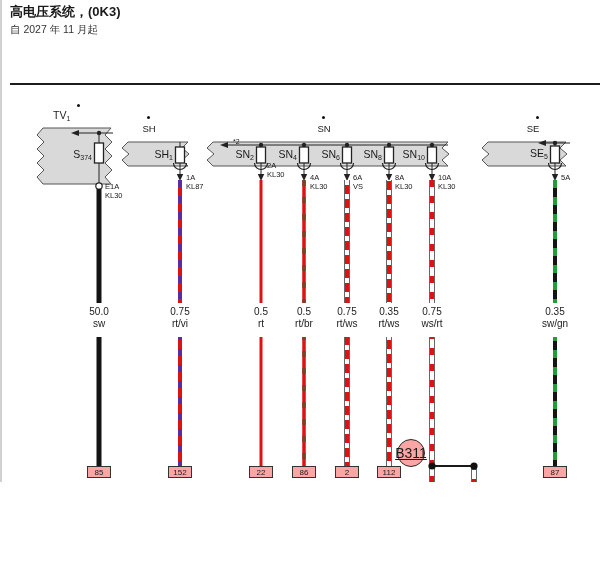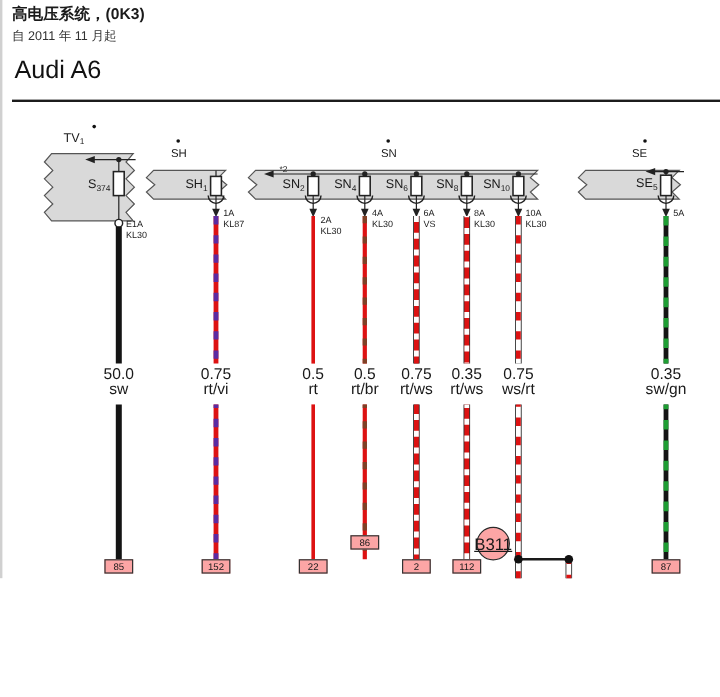--- a/index.html
+++ b/index.html
@@ -10,41 +10,40 @@
   .lbl{position:absolute;white-space:nowrap;color:#1a1a1a;}
   .title{font-size:13px;font-weight:bold;}
   .subtitle{font-size:10.5px;color:#333;}
   .model{font-size:21px;color:#111;}
   .rule{position:absolute;left:8px;right:0;top:83px;height:2px;background:#1c1c1c;}
   .comp{font-size:10.5px;}
   .bandlbl{font-size:9.5px;}
   .sub{font-size:7px;vertical-align:-2px;}
   .note{font-size:7px;}
   .pin{font-size:7.5px;line-height:8.5px;}
-  .gauge{font-size:13px;line-height:11.5px;text-align:center;transform:translateX(-50%);}
+  .gauge{font-size:10px;line-height:11.5px;text-align:center;transform:translateX(-50%);}
   .ralign{transform:translateX(-100%);}
   .center{transform:translateX(-50%);}
   .dot{position:absolute;width:3px;height:3px;border-radius:50%;background:#111;}
   .term{position:absolute;width:24px;height:12px;border:1px solid #333;background:#fca5a5;
         font-size:8px;line-height:12px;text-align:center;box-sizing:border-box;}
   .b311{position:absolute;left:395px;top:439px;width:26px;height:26px;border:1.2px solid #2a2a2a;
         border-radius:50%;background:#fca5a5;font-size:14px;display:flex;align-items:center;justify-content:center;text-decoration:underline;}
   .band{fill:#d9d9d9;stroke:#555;stroke-width:1;}
   .fuse{fill:#fff;stroke:#222;stroke-width:1.3;}
   .thin{stroke:#222;stroke-width:1;fill:none;}
   .cup{fill:none;stroke:#222;stroke-width:1.2;}
 </style>
 </head>
 <body>
 
 <div id="page">
 
   <div class="lbl title" style="left:8px;top:3px">高电压系统，(0K3)</div>
-  <div class="lbl subtitle" style="left:8px;top:23px">自 2011 年 11 月起</div>
-  <div class="lbl model" style="left:10px;top:47px">Audi A6</div>
+  <div class="lbl subtitle" style="left:8px;top:23px">自 2027 年 11 月起</div>
   <div class="rule"></div>
 
   <svg id="page-svg" width="600" height="581" viewBox="0 0 600 581">
 
     <g>
       <path class="band" d="M41,128 L109,128 L103,135 L110,142 L103,149 L110,156 L103,163 L110,170 L103,177 L109,184 L41,184 L35,177 L42,170 L35,163 L42,156 L35,149 L42,142 L35,135 Z"></path>
       <line class="thin" x1="76" y1="133" x2="111" y2="133"></line>
       <polygon points="77,130 77,136 69,133" fill="#222"></polygon>
       <circle cx="97" cy="133" r="2.2" fill="#222"></circle>
       <line class="thin" x1="97" y1="133" x2="97" y2="183"></line>
@@ -205,21 +204,21 @@
   <div class="lbl comp ralign" style="left:546px;top:147px"><span>SE</span><span class="sub">5</span></div>
 
   <div class="lbl pin" style="left:103px;top:183px">
     <div>E1A</div>
     <div>KL30</div>
   </div>
   <div class="lbl pin" style="left:184px;top:174px">
     <div>1A</div>
     <div>KL87</div>
   </div>
-  <div class="lbl pin" style="left:265px;top:180px">
+  <div class="lbl pin" style="left:265px;top:162px">
     <div>2A</div>
     <div>KL30</div>
   </div>
   <div class="lbl pin" style="left:308px;top:174px">
     <div>4A</div>
     <div>KL30</div>
   </div>
   <div class="lbl pin" style="left:351px;top:174px">
     <div>6A</div>
     <div>VS</div>
@@ -267,18 +266,18 @@
   <div class="lbl gauge" style="left:553px;top:306px">
     <div>0.35</div>
     <div>sw/gn</div>
   </div>
 
   <div class="b311">B311</div>
 
   <div class="term" style="left:85px;top:466px">85</div>
   <div class="term" style="left:166px;top:466px">152</div>
   <div class="term" style="left:247px;top:466px">22</div>
-  <div class="term" style="left:290px;top:446px">86</div>
+  <div class="term" style="left:290px;top:466px">86</div>
   <div class="term" style="left:333px;top:466px">2</div>
   <div class="term" style="left:375px;top:466px">112</div>
   <div class="term" style="left:541px;top:466px">87</div>
 
 </div>
 
 </body></html>

